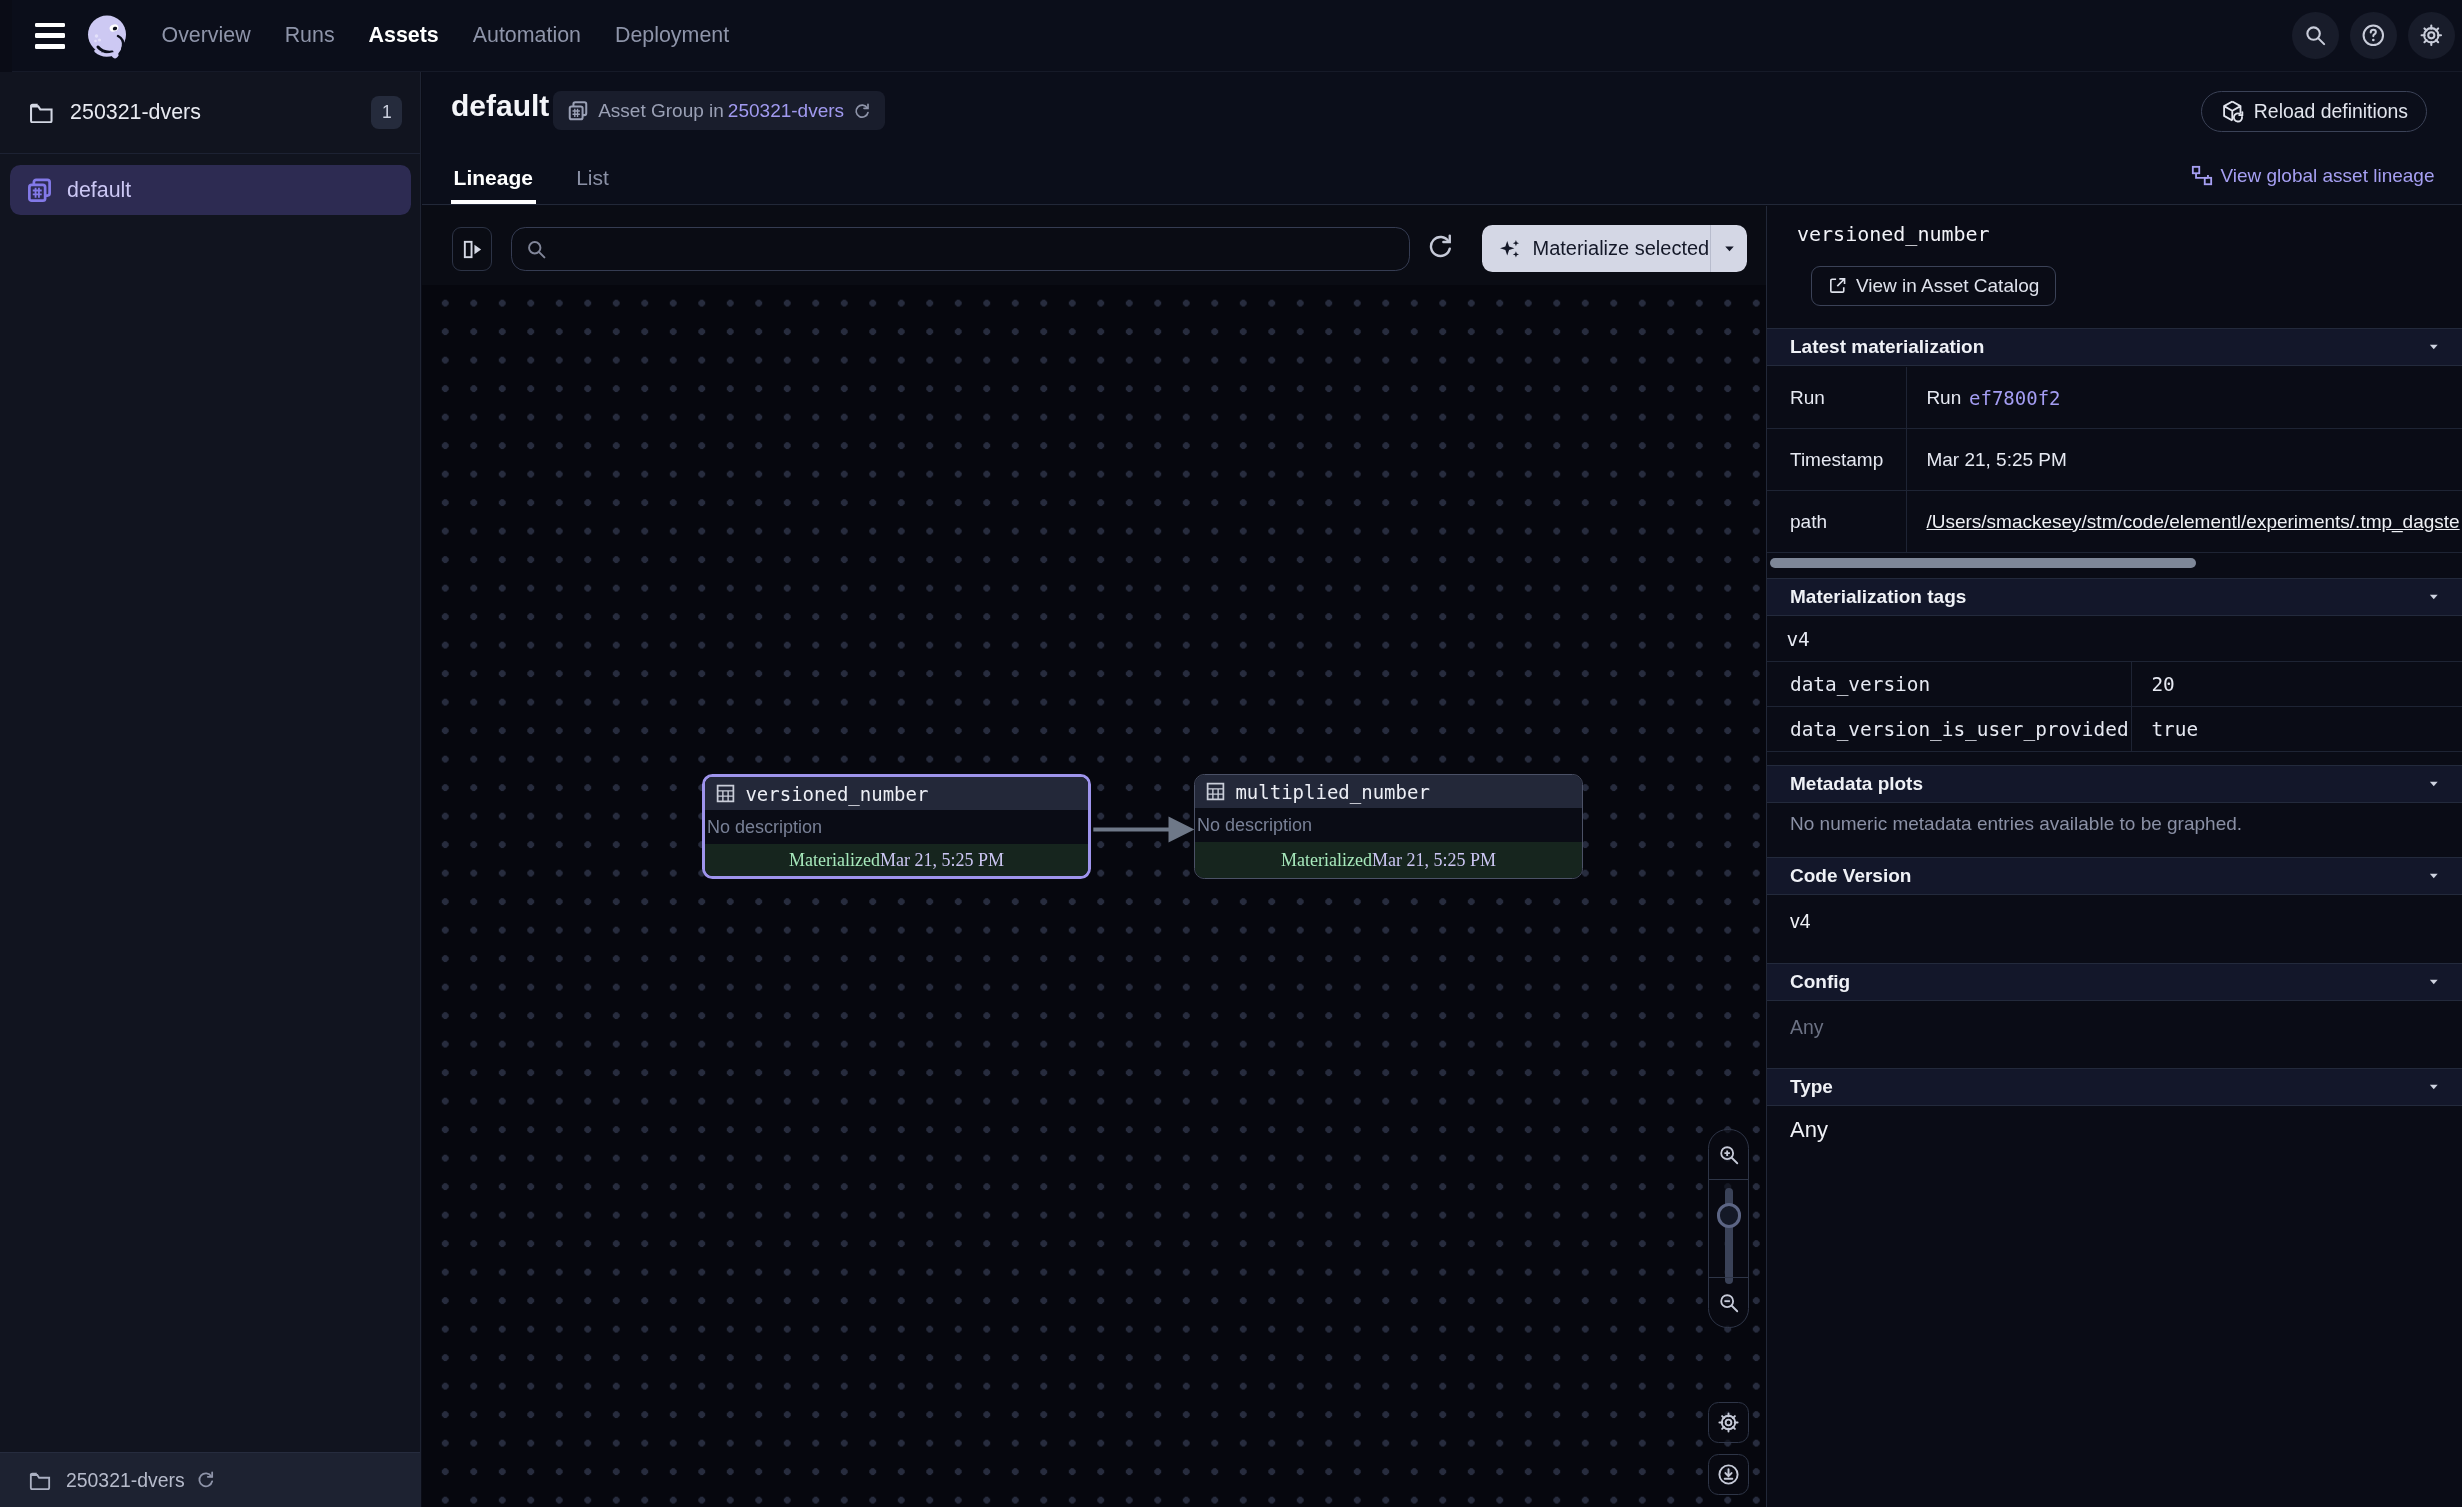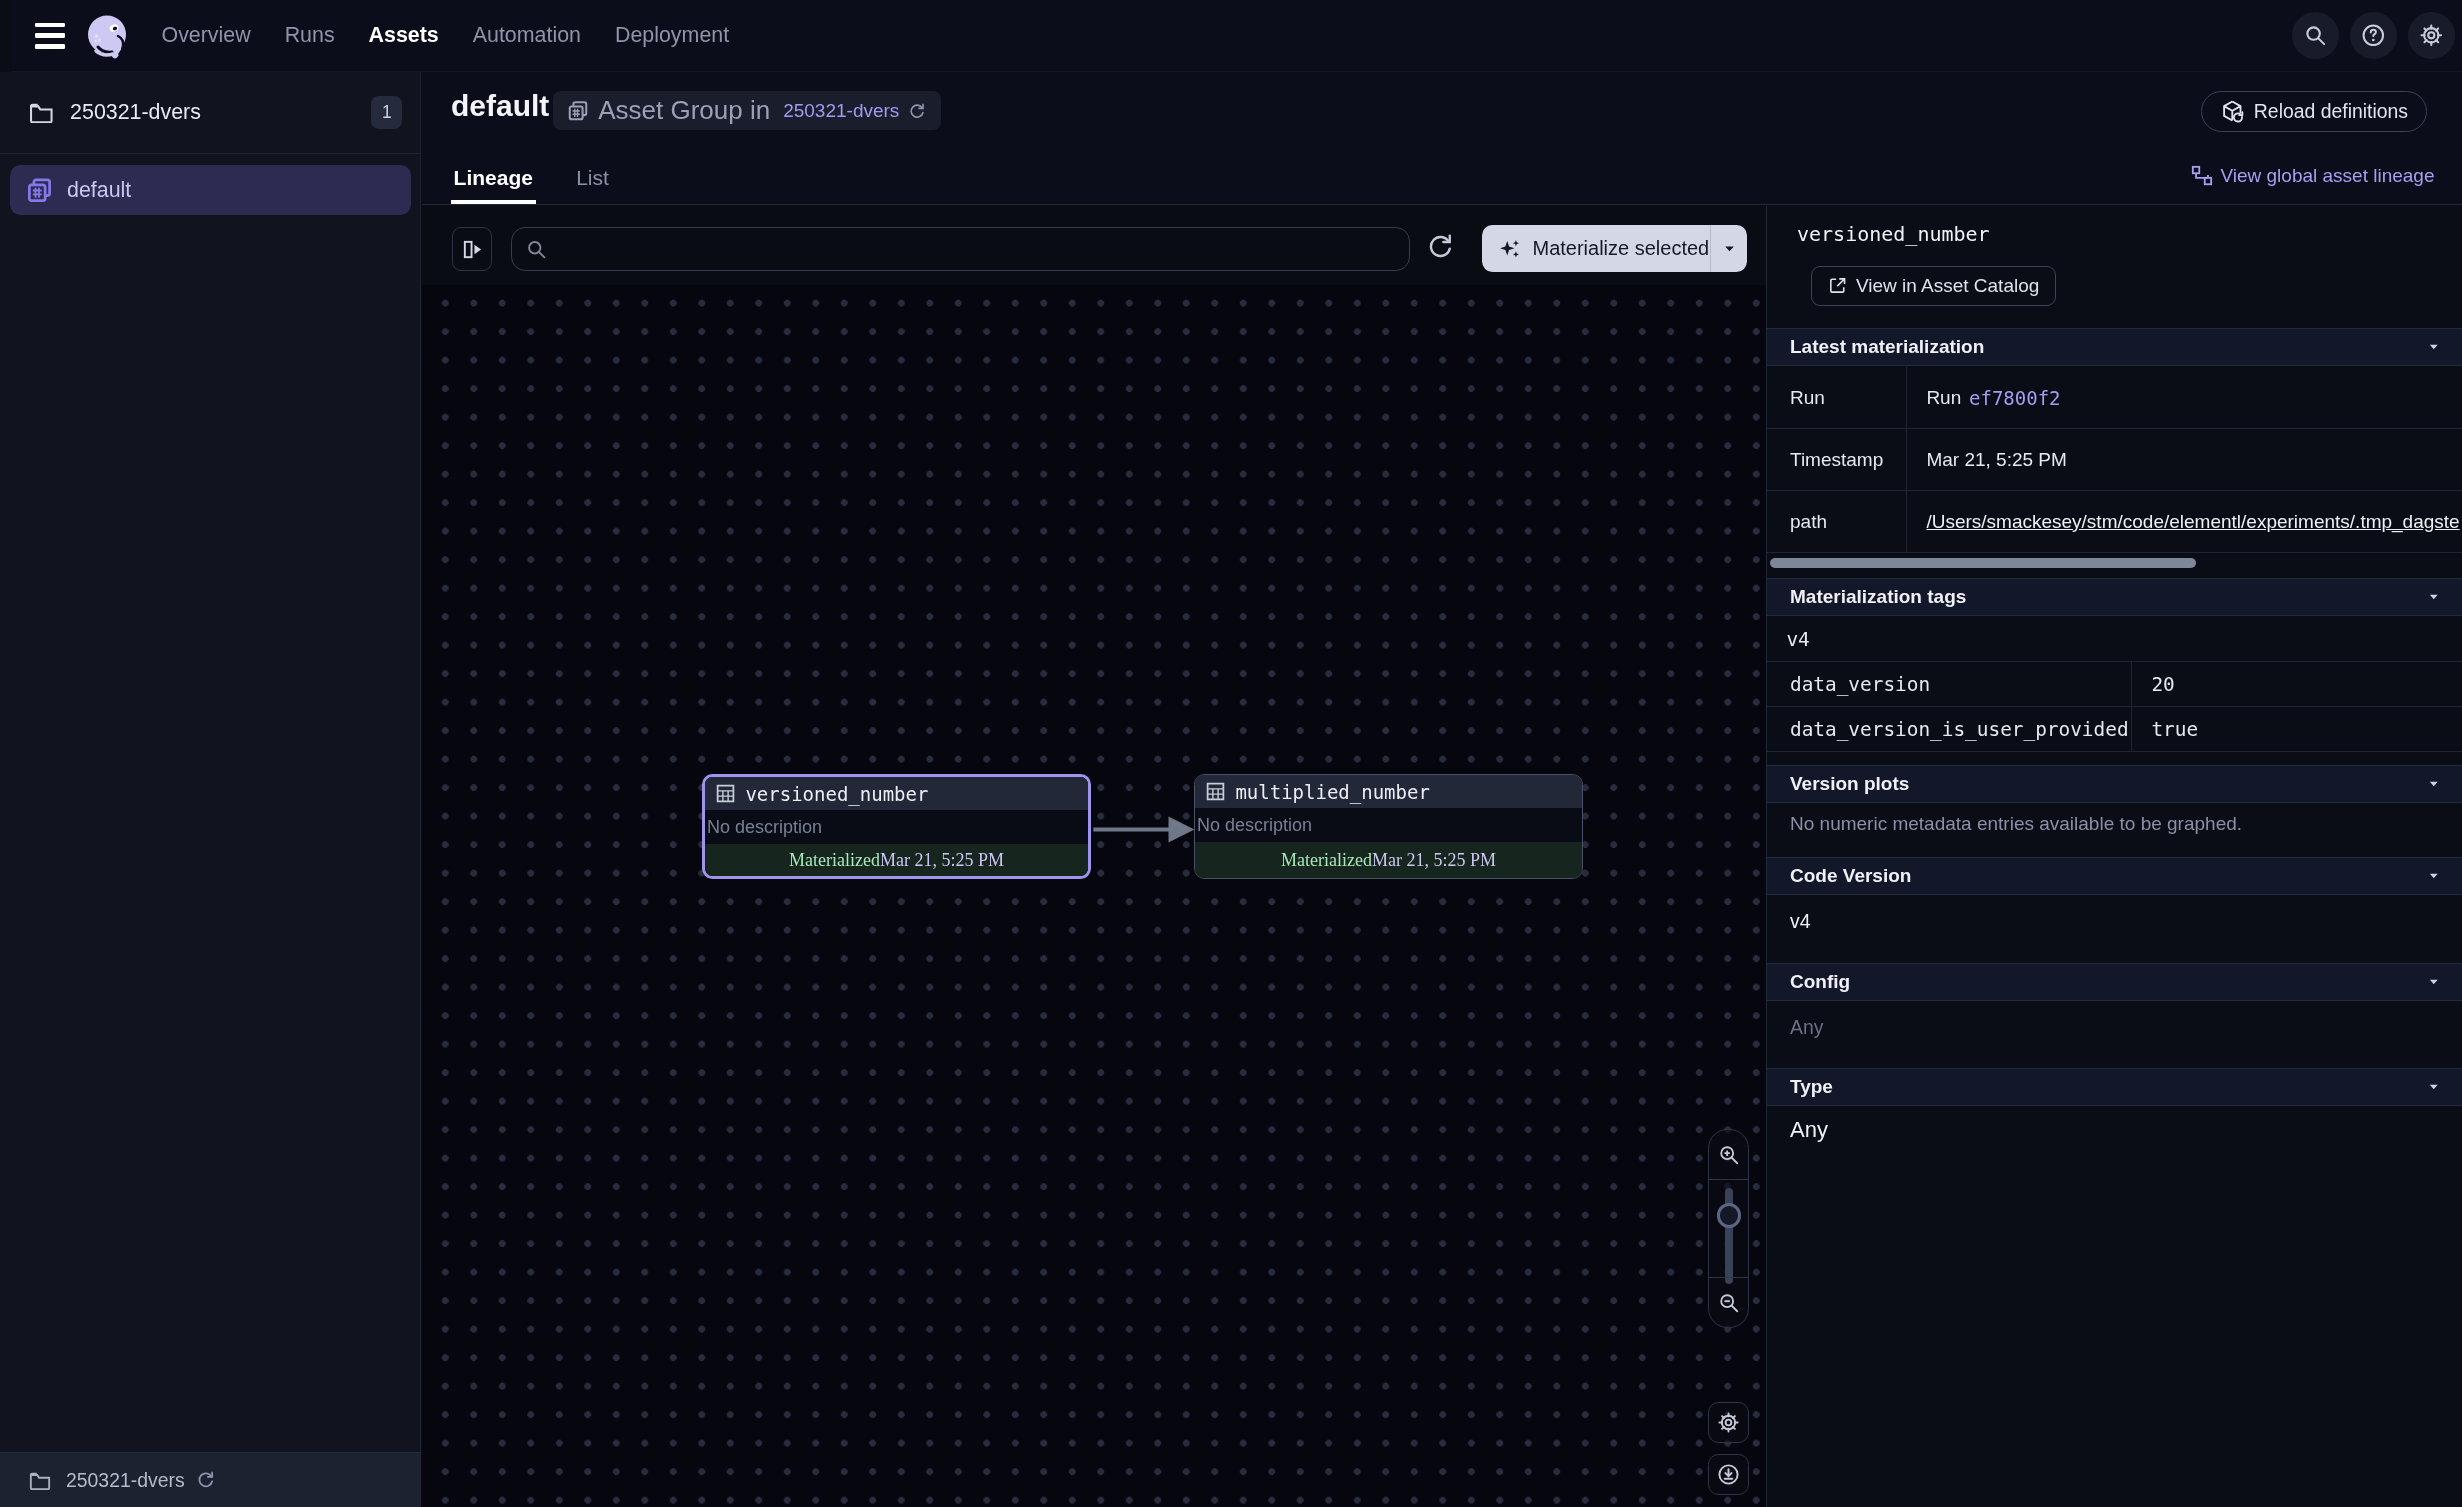--- a/index.html
+++ b/index.html
@@ -27,21 +27,21 @@
   .repo-badge { margin-left:auto; background:#252b3c; color:#ccd1df; font-size:17.5px; border-radius:7.8px; padding:5.8px 10.4px; }
   .group-item { position:absolute; left:10.4px; top:93px; width:401px; height:50px; border-radius:10.4px; background:#2d2b52; display:flex; align-items:center; padding:0 15.5px; cursor:pointer; }
   .group-item .label { font-size:21.4px; color:#cbc7f4; margin-left:14.2px; }
   .sidebar-footer { position:absolute; left:0; bottom:0; width:100%; height:55px; background:#1d2231; border-top:0.6px solid #262c3e; display:flex; align-items:center; padding:0 28.5px; color:#b6bbcb; }
   .sidebar-footer .label { font-size:19.4px; margin-left:15.5px; margin-right:11.6px; }
 
   
   .main-header { position:absolute; left:422px; top:72px; width:2041px; height:133px; background:#0b0e1a; border-bottom:0.6px solid #222838; }
   .page-title { position:absolute; left:29px; top:17px; font-size:30px; font-weight:bold; color:#f4f5f9; }
   .group-pill { position:absolute; left:131px; top:19.4px; height:39px; border-radius:7.8px; background:#191d2c; display:flex; align-items:center; padding:0 14.2px; color:#9aa0b5; cursor:pointer; }
-  .group-pill .txt { font-size:26px; margin:0 13px 0 9px; }
+  .group-pill .txt { font-size:19px; margin:0 4px 0 9px; }
   .group-pill .lnk { font-size:19px; color:#a19af0; }
   .group-pill .rfr { margin-left:9px; color:#8e94a9; }
   .tabs { position:absolute; left:29px; bottom:0; display:flex; gap:38px; }
   .tab { font-size:21px; color:#8b91a6; padding:0 2.6px 14.2px 2.6px; cursor:pointer; }
   .tab.active { color:#ffffff; font-weight:bold; border-bottom:4.5px solid #ffffff; padding-bottom:9.7px; }
   .reload-btn { position:absolute; right:36px; top:19px; height:41px; border:1.3px solid #3b4257; border-radius:21px; display:flex; align-items:center; padding:0 18px; color:#e2e5ee; cursor:pointer; background:transparent; }
   .reload-btn .label { font-size:19.4px; margin-left:9px; }
   .global-lineage { position:absolute; right:28.5px; top:93px; display:flex; align-items:center; color:#a69ff2; cursor:pointer; }
   .global-lineage .label { font-size:19px; margin-left:7.8px; }
 
@@ -386,21 +386,21 @@
     <div class="kvrow tag" style="top:456px; height:45px;">
       <div class="k">data_version</div>
       <div class="v">20</div>
     </div>
     <div class="kvrow tag" style="top:501px; height:45px;">
       <div class="k">data_version_is_user_provided</div>
       <div class="v">true</div>
     </div>
 
     <div class="band" style="top:559px;">
-      <span class="label">Version plots</span>
+      <span class="label">Metadata plots</span>
       <svg class="chev" width="15.5" height="15.5" viewBox="0 0 24 24">
           <path d="M6 9 l6 7 6-7 z" fill="currentColor"></path>
         </svg>
     </div>
     <div class="empty-note" style="top:607px;">No numeric metadata entries available to be graphed.</div>
 
     <div class="band" style="top:651px;">
       <span class="label">Code Version</span>
       <svg class="chev" width="15.5" height="15.5" viewBox="0 0 24 24">
           <path d="M6 9 l6 7 6-7 z" fill="currentColor"></path>

